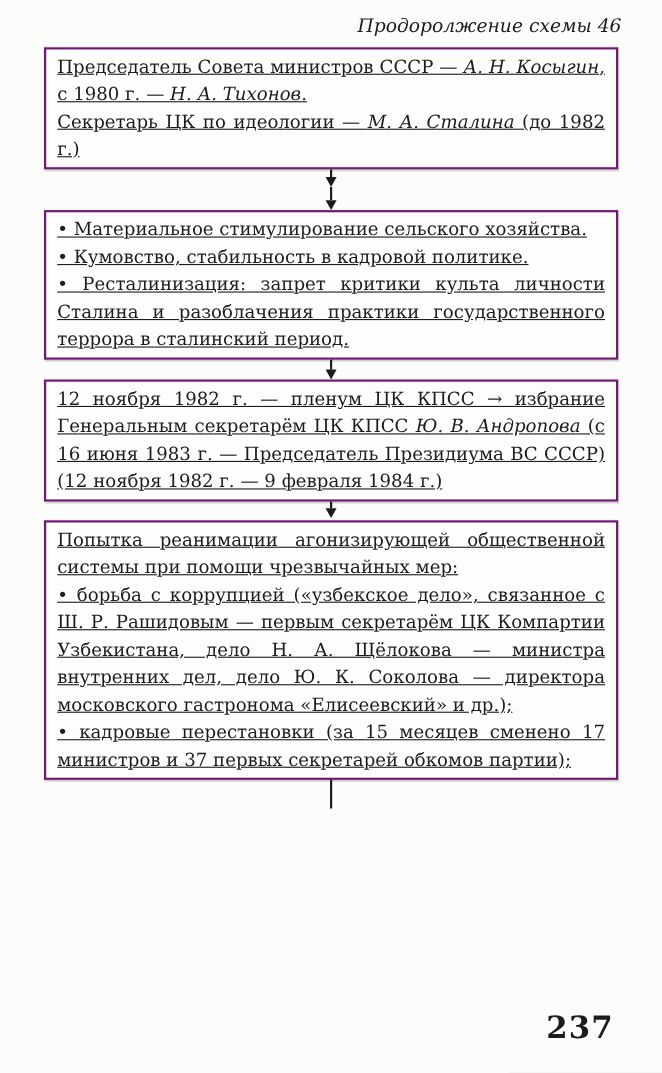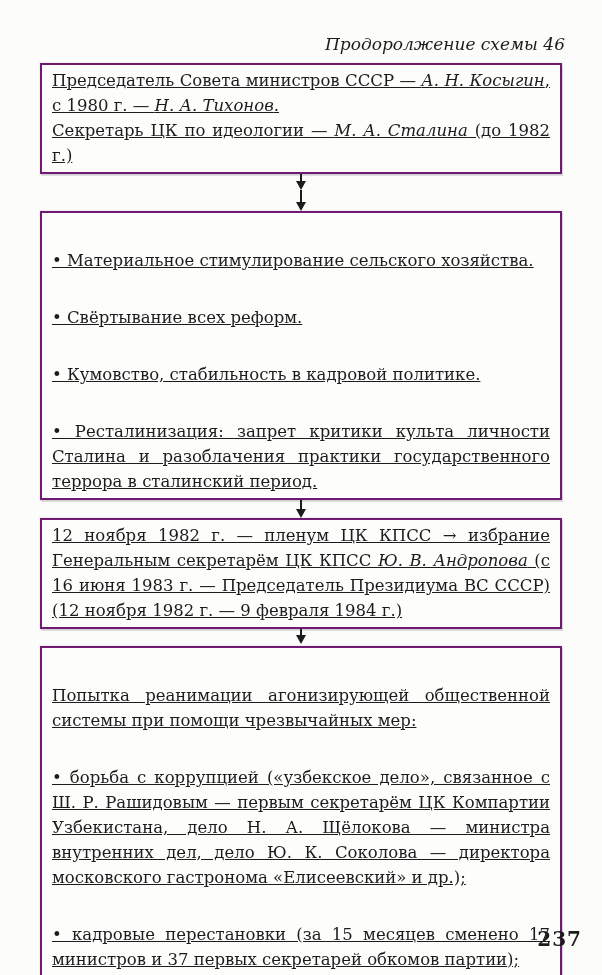--- a/index.html
+++ b/index.html
@@ -10,21 +10,21 @@
   .page {
     position: relative;
     width: 602px;
     height: 975px;
     margin: 0 auto;
     background: #fcfcfa;
     color: #1c1c1c;
     overflow: hidden;
   }
   .caption {
-    padding: 34px 37px 0 0;
+    padding: 14px 37px 0 0;
     text-align: right;
     font-style: italic;
     font-size: 17px;
     line-height: 20px;
   }
   .flow {
     margin: 9px 40px 0 40px;
   }
   .box {
     border: 2px solid #701a75;
@@ -34,21 +34,21 @@
     line-height: 25px;
     text-align: justify;
     background: #fdfdfc;
     text-decoration: underline;
   }
   .box.center-bold {
     text-align: center;
     font-weight: bold;
     padding: 4px 10px;
   }
-  .li { text-align: justify; margin-top: 32px; }
+  .li { text-align: justify; }
   .arrow {
     display: flex;
     flex-direction: column;
     align-items: center;
   }
   .arrow .stem { width: 2px; background: #1c1c1c; flex: 1 1 auto; }
   .arrow .head {
     width: 0; height: 0;
     border-left: 5px solid transparent;
     border-right: 5px solid transparent;
@@ -56,24 +56,24 @@
     flex: 0 0 auto;
   }
   .a-h16 { height: 16px; }
   .a-h21 { height: 21px; }
   .a-h18 { height: 18px; }
   .a-h15 { height: 15px; }
   .a-h26 { height: 26px; }
   .gap2 { height: 2px; }
   .pagenum {
     position: absolute;
-    right: 20px;
+    right: 44px;
     bottom: 24px;
     font-weight: bold;
-    font-size: 20px;
+    font-size: 28px;
     letter-spacing: 1px;
   }
   .seg-i { font-style: italic; }
 </style>
 </head>
 <body>
 
 <div class="page">
 
   <div class="caption">Продоролжение схемы 46</div>
@@ -90,21 +90,20 @@
     </div>
 
 
     <div class="arrow a-h21">
       <div class="stem"></div>
       <div class="head"></div>
     </div>
 
     <div class="box">
       <div class="li">• Материальное стимулирование сельского хозяйства.</div>
-      <div class="li">• Свёртывание всех реформ.</div>
       <div class="li">• Кумовство, стабильность в кадровой политике.</div>
       <div class="li">• Ресталинизация: запрет критики культа личности Сталина и разоблачения практики государственно­го террора в сталинский период.</div>
     </div>
 
     <div class="arrow a-h18">
       <div class="stem"></div>
       <div class="head"></div>
     </div>
 
     <div class="box">

